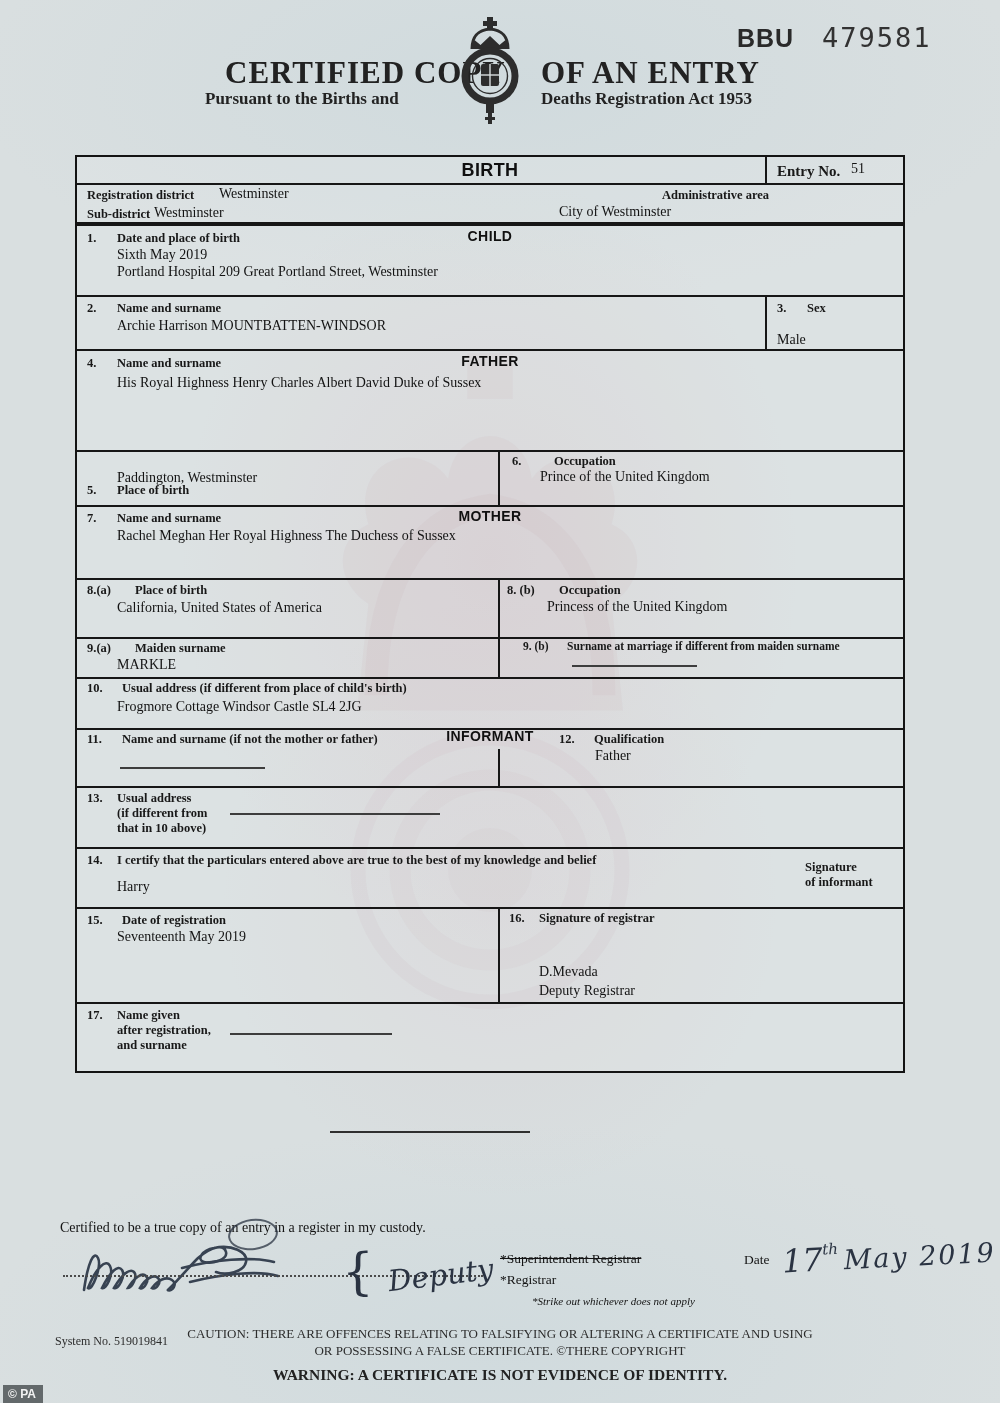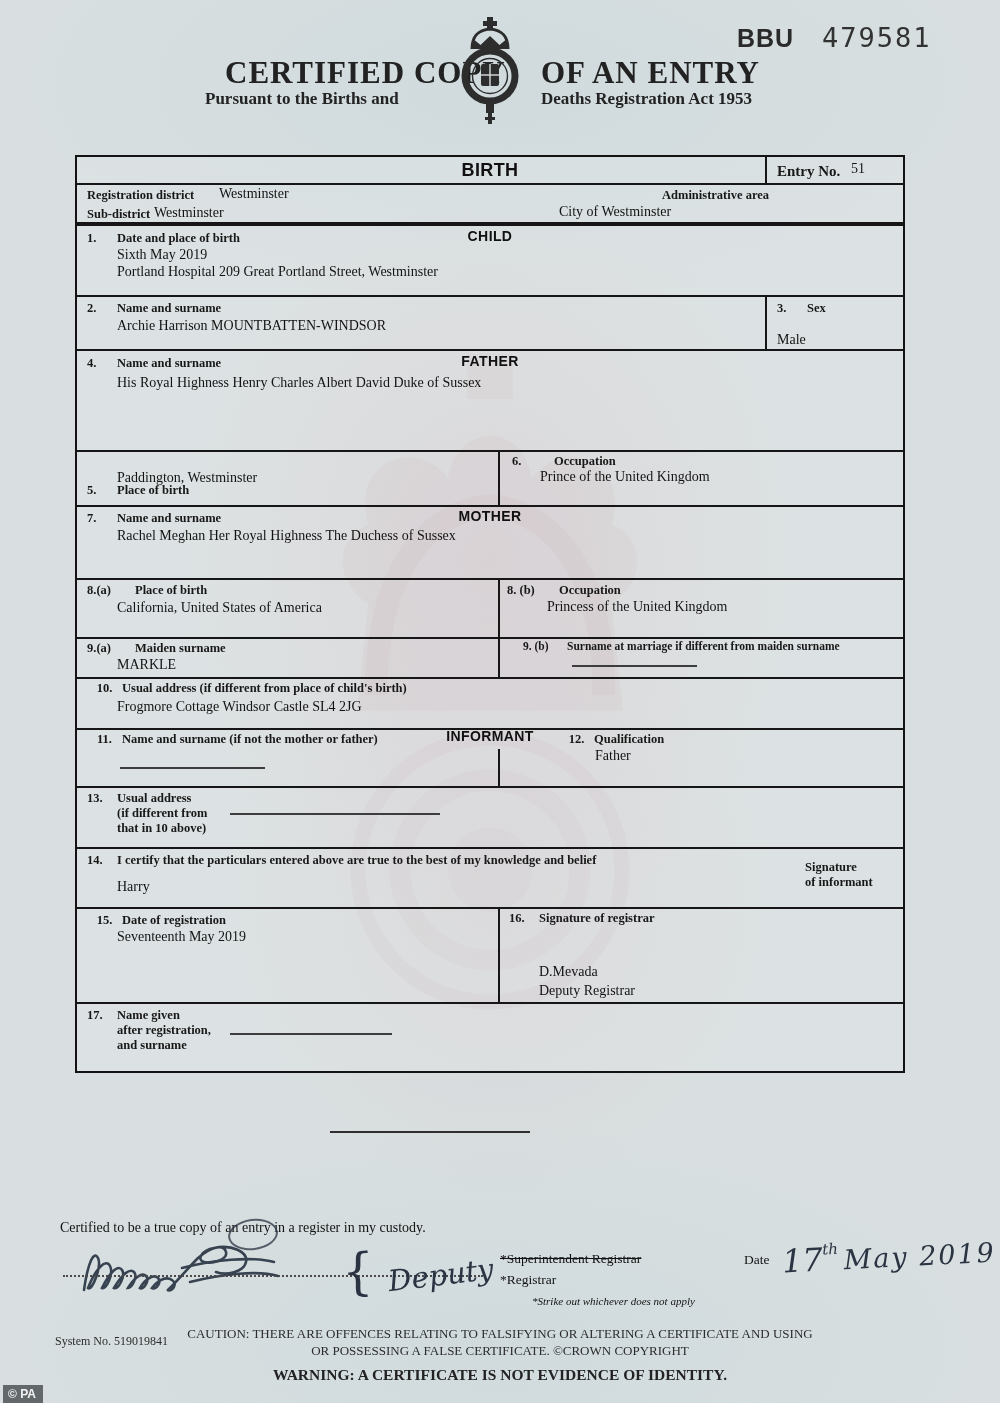--- a/index.html
+++ b/index.html
@@ -15,21 +15,21 @@
     color:#1b1b1b;
   }
   .abs{position:absolute; white-space:nowrap;}
   .lbl{font-family:"Liberation Serif",serif; font-weight:bold; font-size:12.5px; color:#181818;}
   .lbl-sm{font-size:11.5px;}
   .val{font-family:Liberation Serif, serif; font-size:14px; color:#131313;}
   .sec{font-family:"Liberation Sans",sans-serif; font-weight:bold; font-size:14px; color:#101010; letter-spacing:.4px;}
   .center{left:0; width:100%; text-align:center;}
   .fno{display:inline-block; width:30px;}
   .fno-w{display:inline-block; width:48px;}
-  .fno-m{display:inline-block; width:35px;text-align:center;}
+  .fno-m{display:inline-block; width:35px;}
   .form{position:absolute; left:75px; top:155px; width:830px; height:918px;
         border:2.5px solid #131313; box-sizing:border-box;
         background:rgba(231,235,235,0.25);}
   .hline{position:absolute; left:0; width:100%; height:2px; background:#161616;}
   .hline-thick{height:3.5px;}
   .vline{position:absolute; width:2px; background:#161616;}
   .blank{position:absolute; border-bottom:2px solid #3d3d3d; height:0;}
   .hand{font-family:"DejaVu Serif",serif; font-style:italic; color:#2a3342;}
   .mh1{font-weight:bold; font-size:31px; letter-spacing:1px; color:#222;}
   .mh2{font-weight:bold; font-size:17px; color:#222;}
@@ -207,17 +207,17 @@
   <span class="abs val" style="left:532px;top:1295px;font-size:11px;font-style:italic;">*Strike out whichever does not apply</span>
 
   <span class="abs val" style="left:744px;top:1252px;font-size:13.5px;">Date</span>
   <span class="abs hand" style="left:782px;top:1237px;transform:rotate(-3deg);">
     <span style="font-size:32px;">17</span><span style="font-size:15px;vertical-align:16px;">th</span>
     <span style="font-size:27px;letter-spacing:2px;">May 2019</span>
   </span>
 
   <span class="abs foot" style="left:55px;top:1334px;font-size:12px;">System No. 519019841</span>
   <span class="abs foot center" style="top:1326px;">CAUTION: THERE ARE OFFENCES RELATING TO FALSIFYING OR ALTERING A CERTIFICATE AND USING</span>
-  <span class="abs foot center" style="top:1343px;">OR POSSESSING A FALSE CERTIFICATE. ©CROWN COPYRIGHT</span>
+  <span class="abs foot center" style="top:1343px;">OR POSSESSING A FALSE CERTIFICATE. ©THERE COPYRIGHT</span>
   <span class="abs center" style="top:1366px;font-weight:bold;font-size:15.5px;color:#222;">WARNING: A CERTIFICATE IS NOT EVIDENCE OF IDENTITY.</span>
 
   <span class="pa-badge">© PA</span>
 </div>
 
 </body></html>

